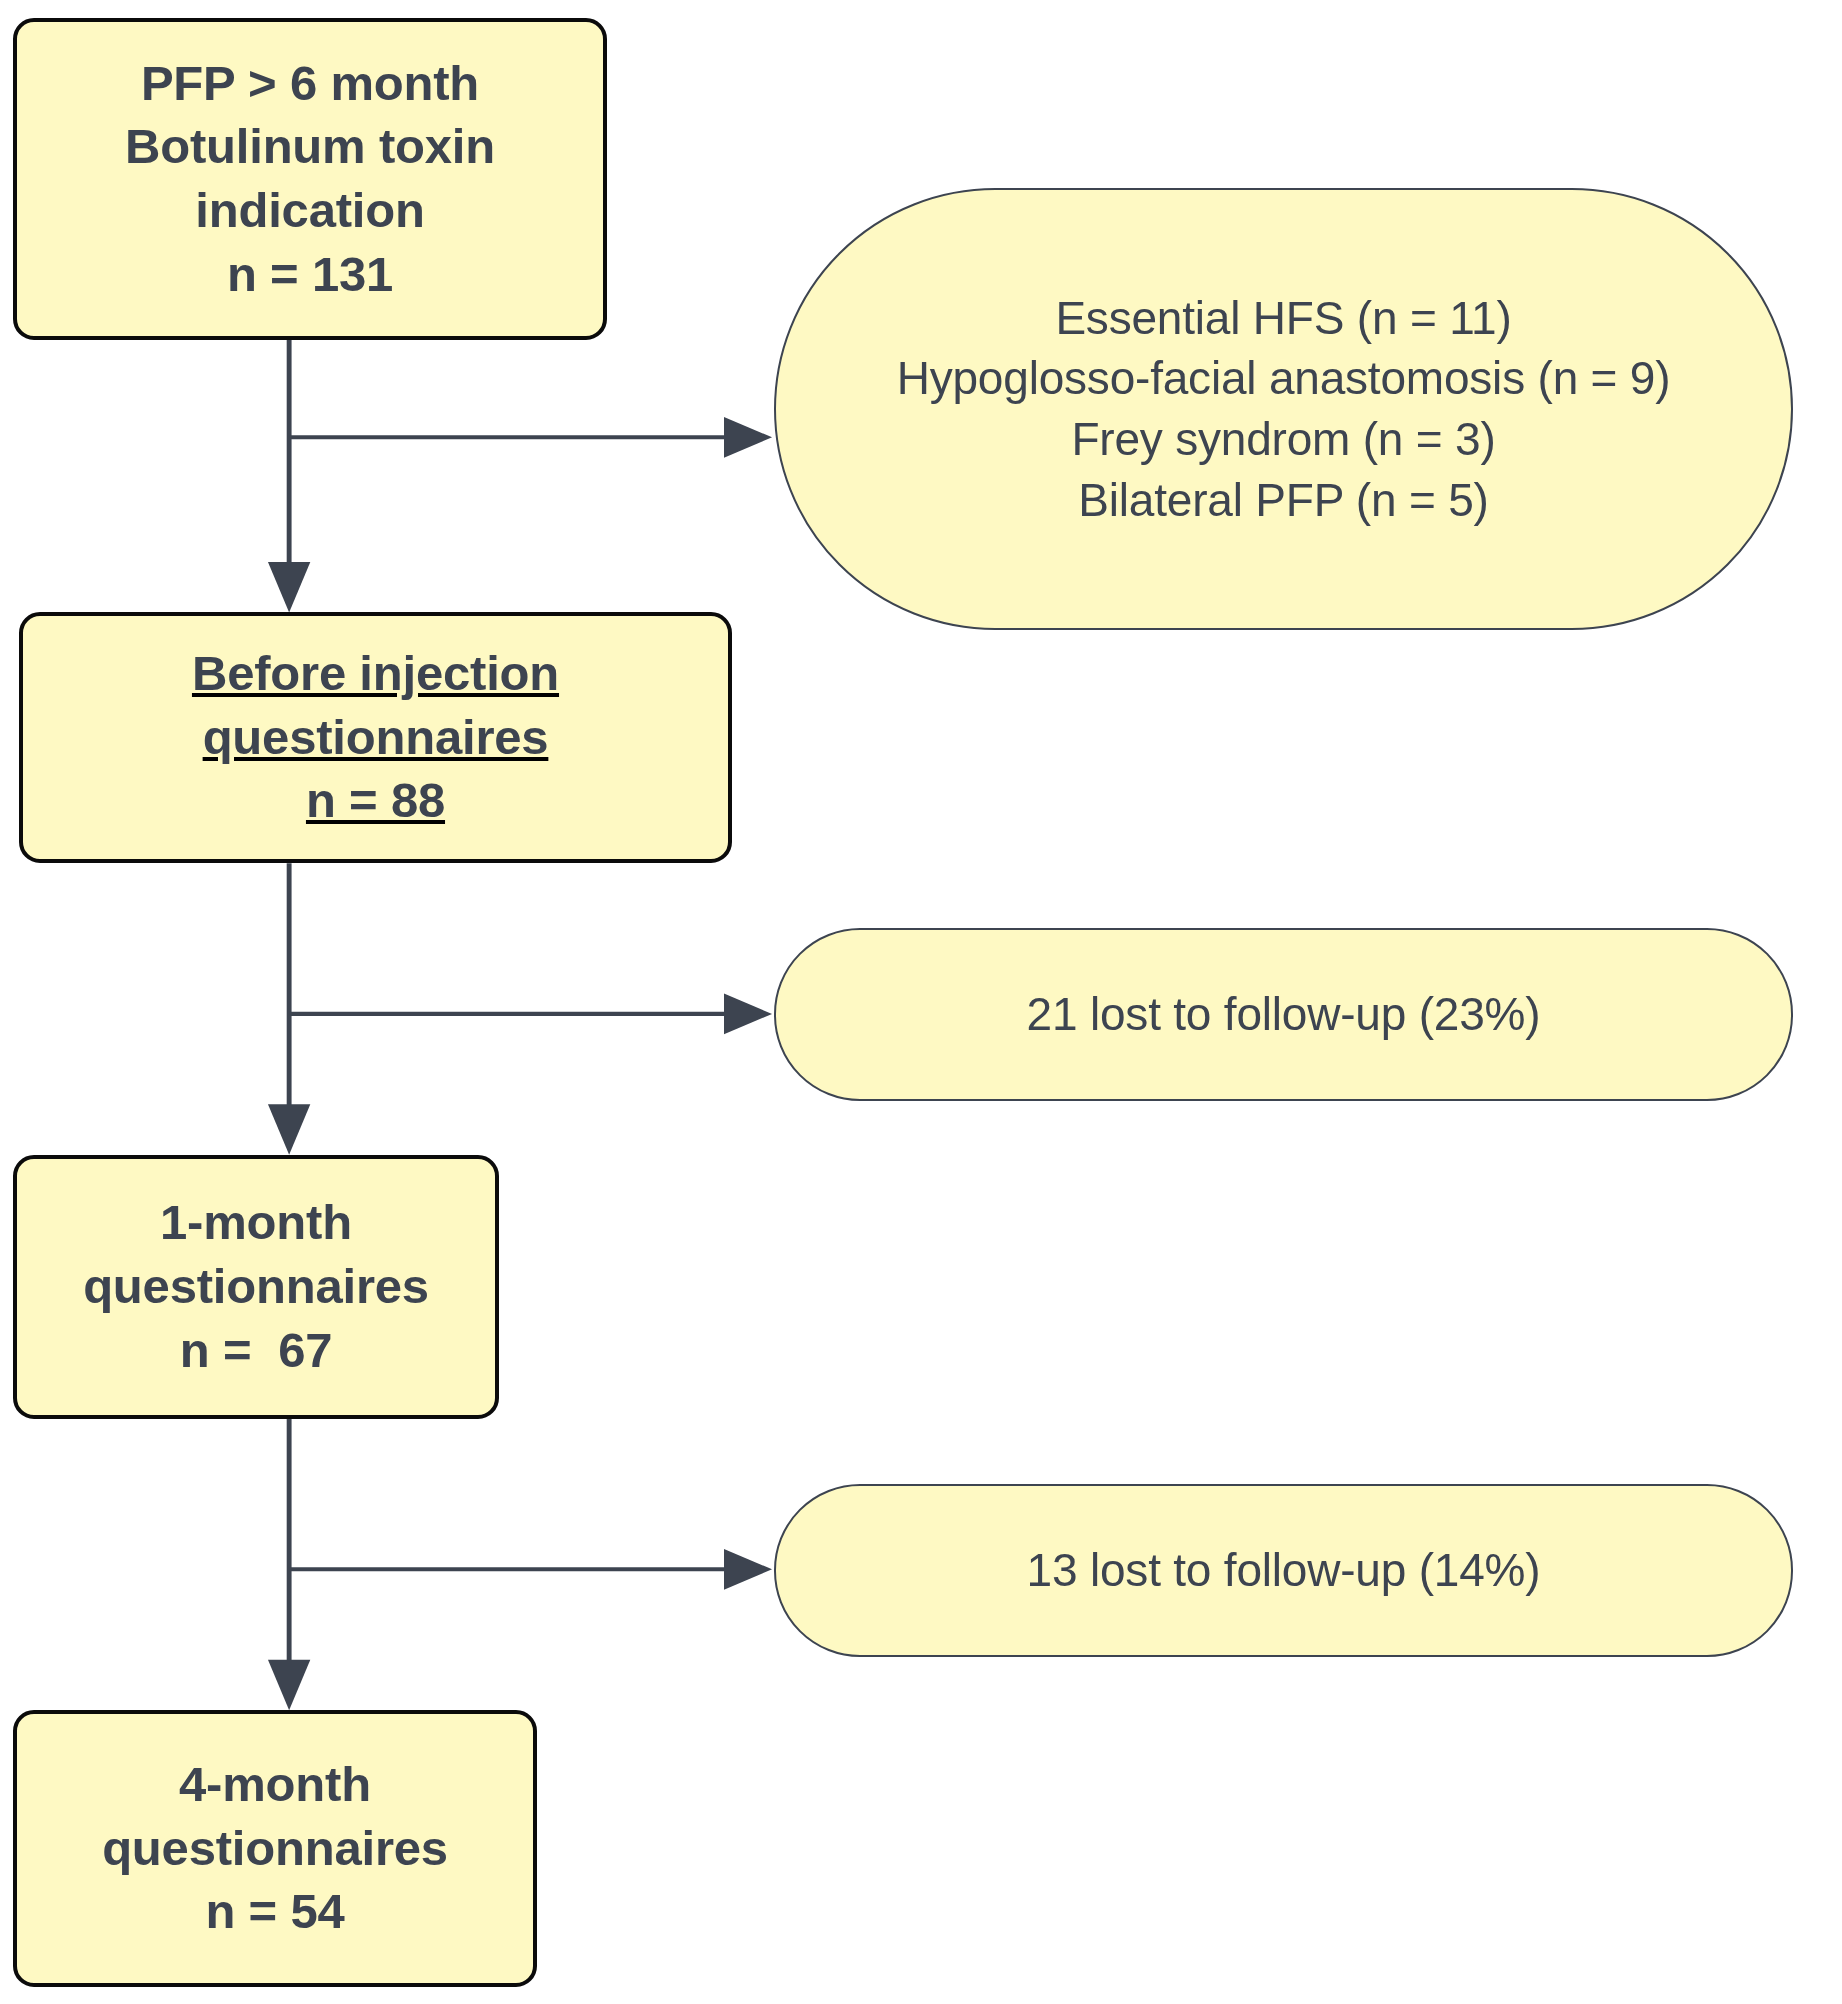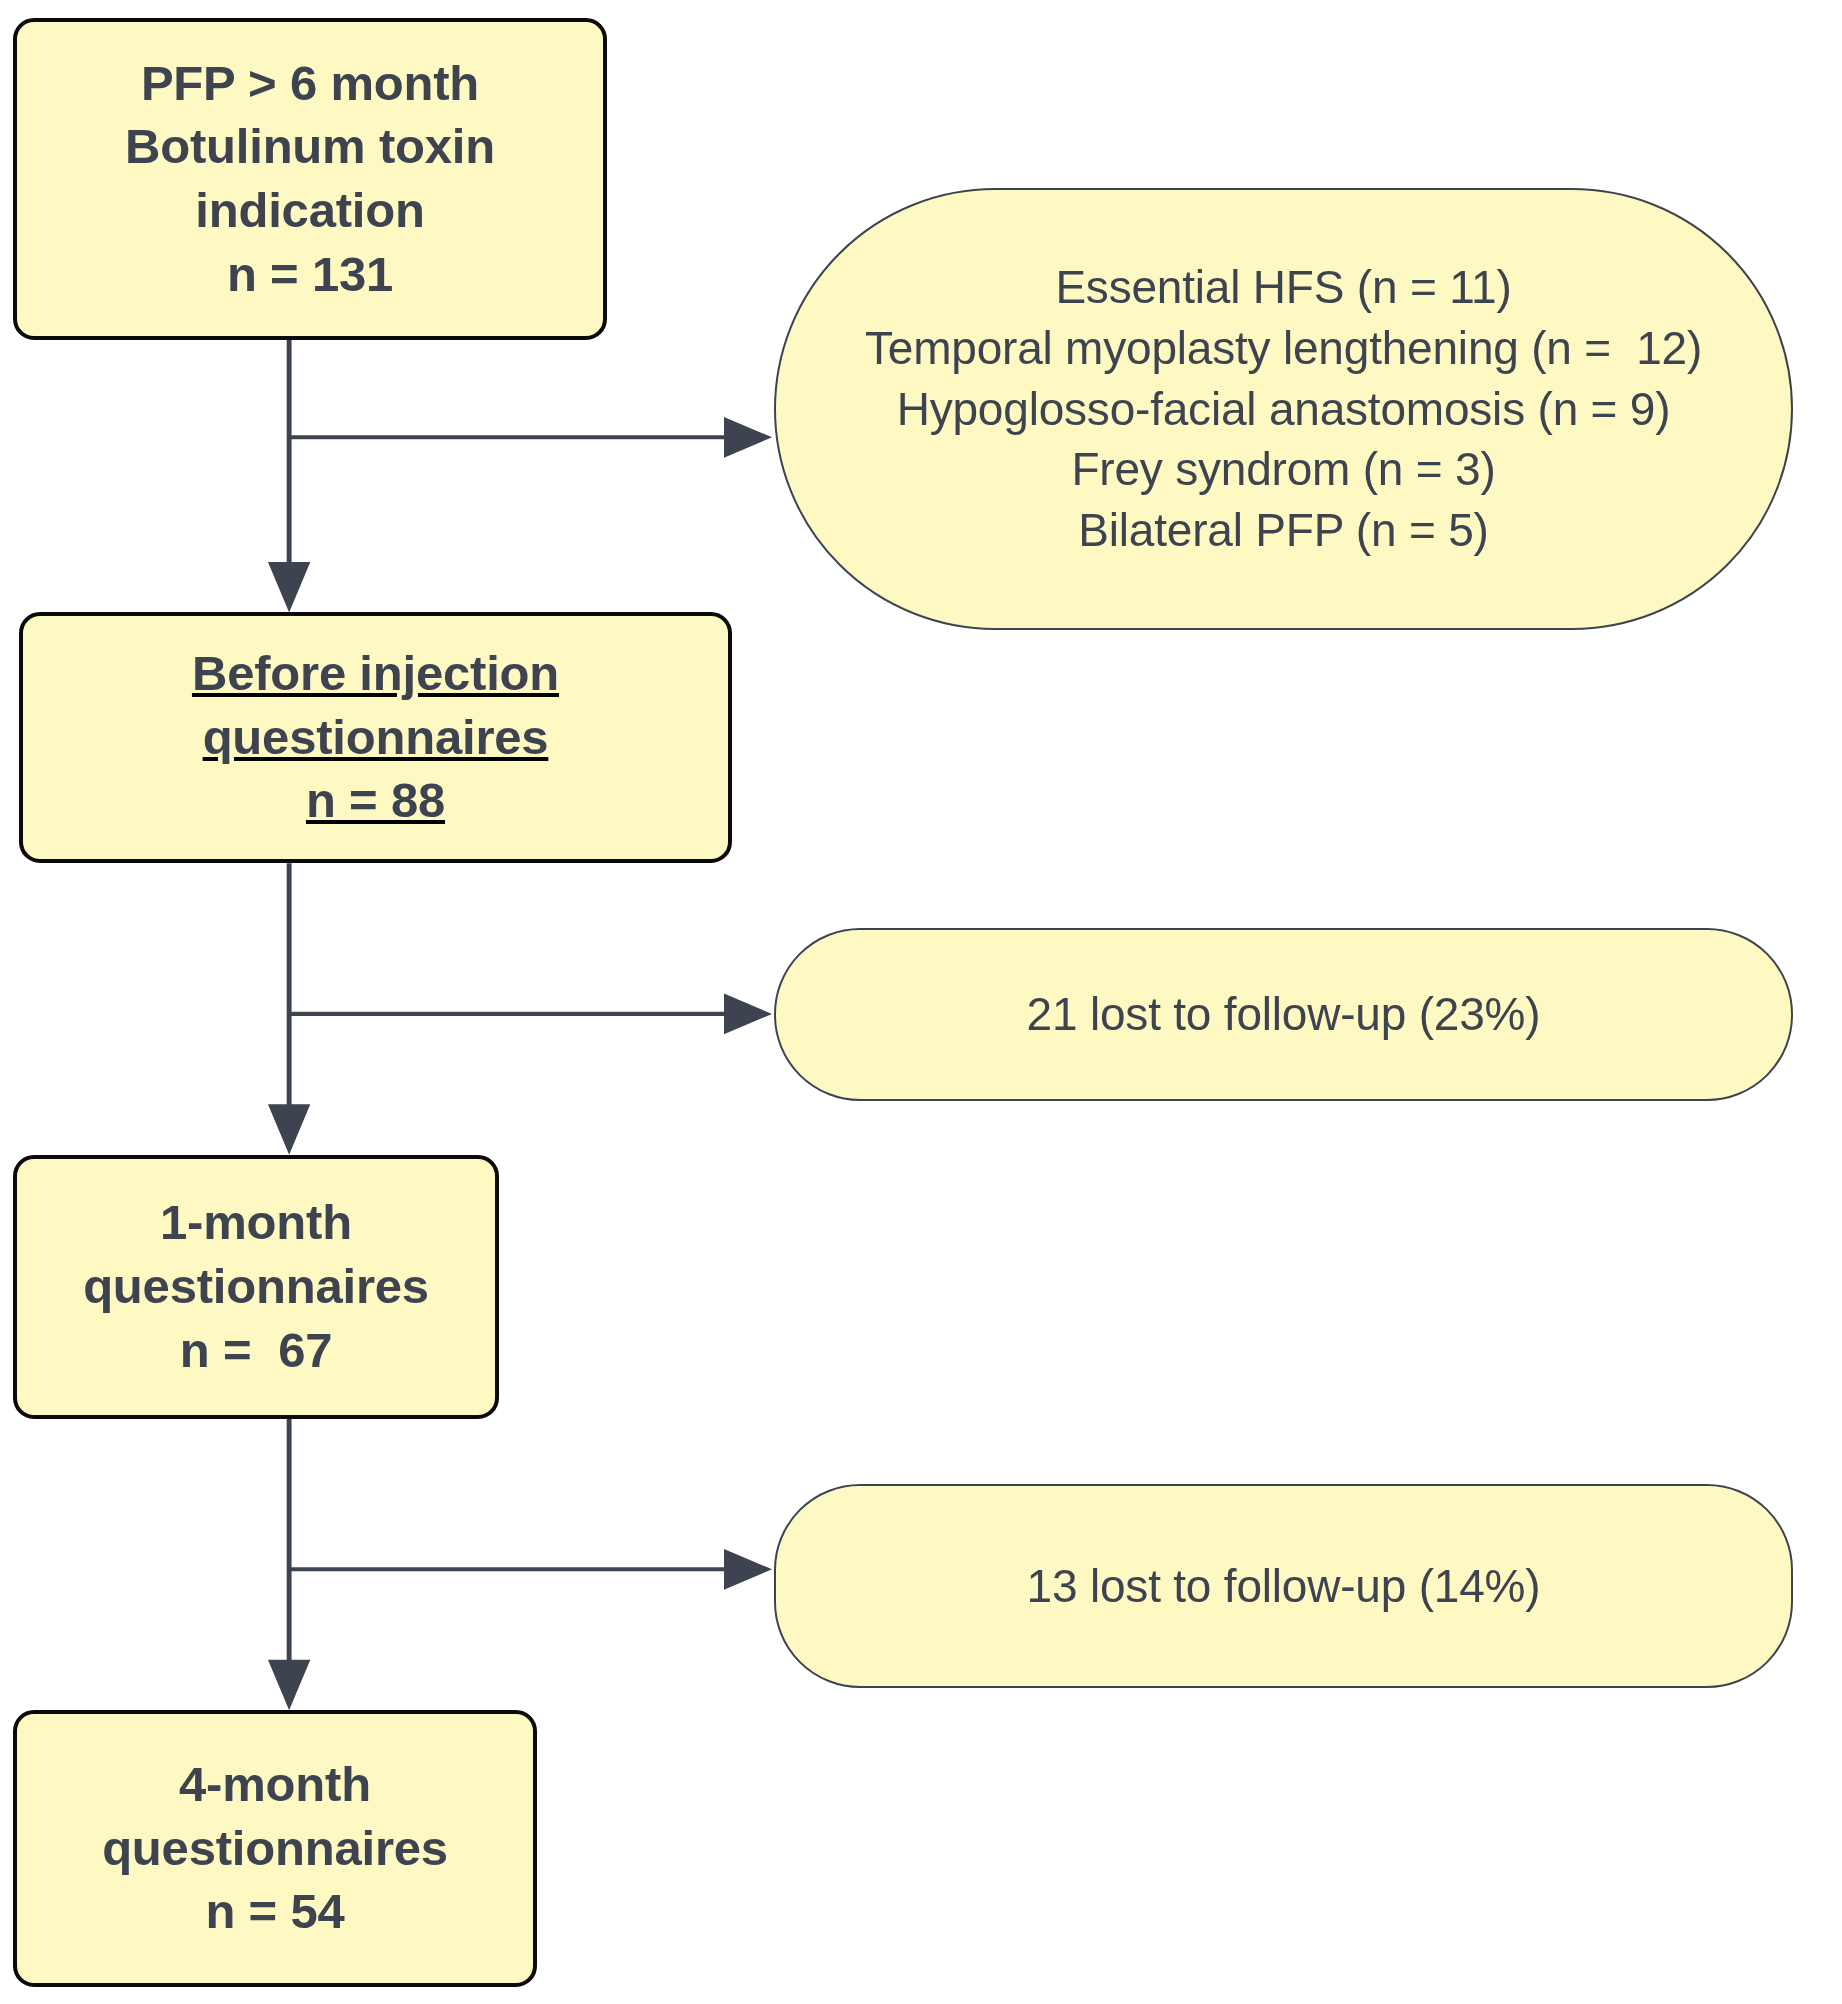--- a/index.html
+++ b/index.html
@@ -115,21 +115,20 @@
 
   <div class="node node-primary" style="left:13px; top:18px; width:594px; height:322px;">
     <span class="node-line primary-text">PFP &gt; 6 month</span>
     <span class="node-line primary-text">Botulinum toxin</span>
     <span class="node-line primary-text">indication</span>
     <span class="node-line primary-text">n = 131</span>
   </div>
 
   <div class="node node-note" style="left:774px; top:188px; width:1019px; height:442px; border-radius:221px; padding:0 37px;">
     <span class="node-line note-text">Essential HFS (n = 11)</span>
-    <span class="node-line note-text">Temporal myoplasty lengthening (n =  12)</span>
     <span class="node-line note-text">Hypoglosso-facial anastomosis (n = 9)</span>
     <span class="node-line note-text">Frey syndrom (n = 3)</span>
     <span class="node-line note-text">Bilateral PFP (n = 5)</span>
   </div>
 
   <div class="node node-primary" style="left:19px; top:612px; width:713px; height:251px;text-decoration:underline;">
     <span class="node-line primary-text">Before injection</span>
     <span class="node-line primary-text">questionnaires</span>
     <span class="node-line primary-text">n = 88</span>
   </div>
@@ -137,21 +136,21 @@
   <div class="node node-note" style="left:774px; top:928px; width:1019px; height:173px; border-radius:86px;">
     <span class="node-line note-text">21 lost to follow-up (23%)</span>
   </div>
 
   <div class="node node-primary" style="left:13px; top:1155px; width:486px; height:264px;">
     <span class="node-line primary-text">1-month</span>
     <span class="node-line primary-text">questionnaires</span>
     <span class="node-line primary-text">n =  67</span>
   </div>
 
-  <div class="node node-note" style="left:774px; top:1484px; width:1019px; height:204px; border-radius:86px;">
+  <div class="node node-note" style="left:774px; top:1484px; width:1019px; height:173px; border-radius:86px;">
     <span class="node-line note-text">13 lost to follow-up (14%)</span>
   </div>
 
   <div class="node node-primary" style="left:13px; top:1710px; width:524px; height:277px;">
     <span class="node-line primary-text">4-month</span>
     <span class="node-line primary-text">questionnaires</span>
     <span class="node-line primary-text">n = 54</span>
   </div>
 
 </div>

